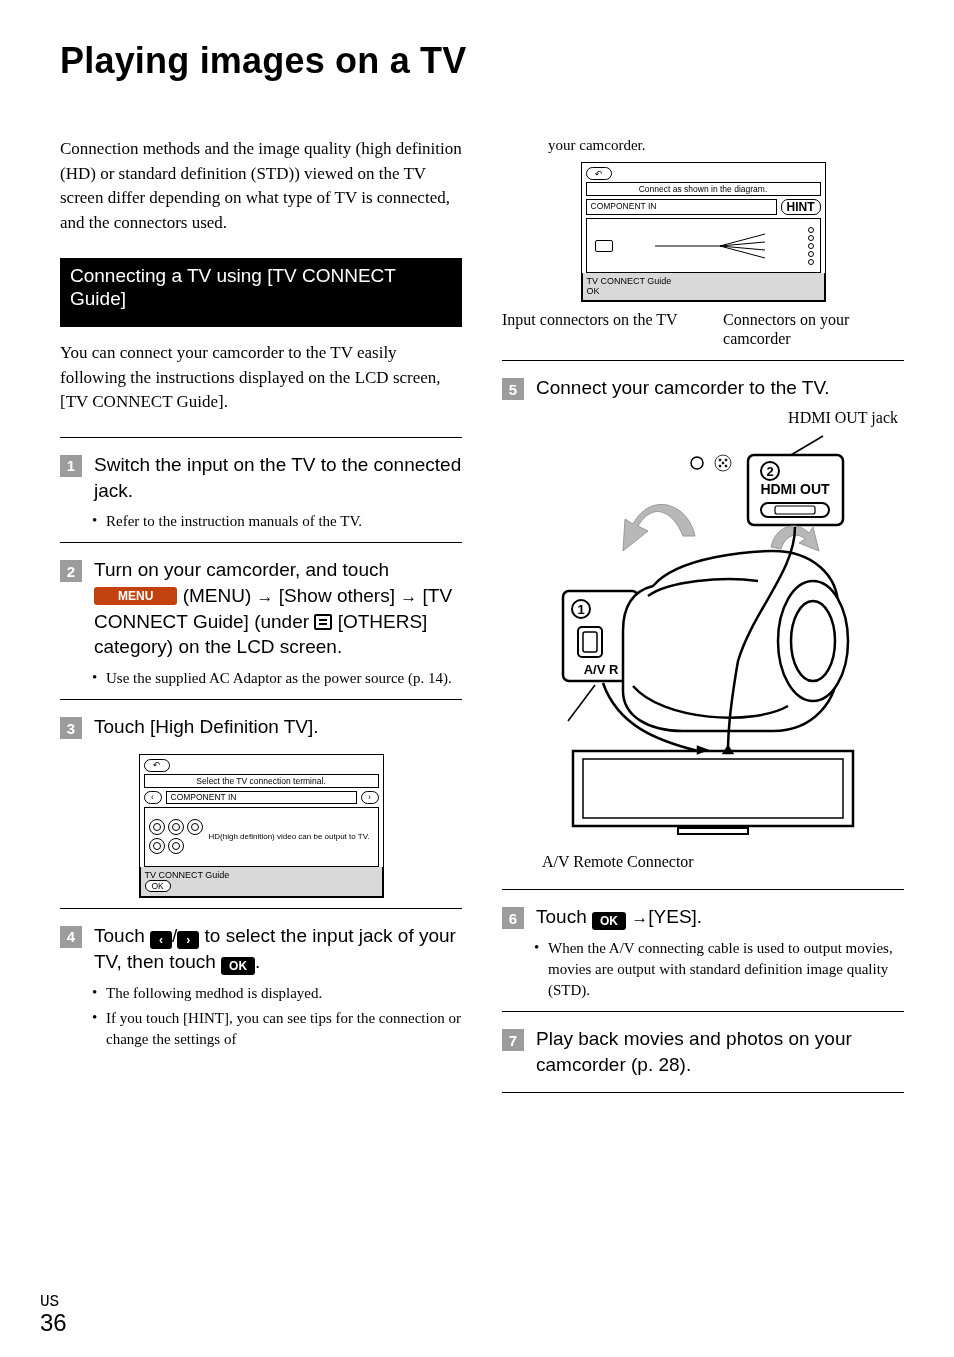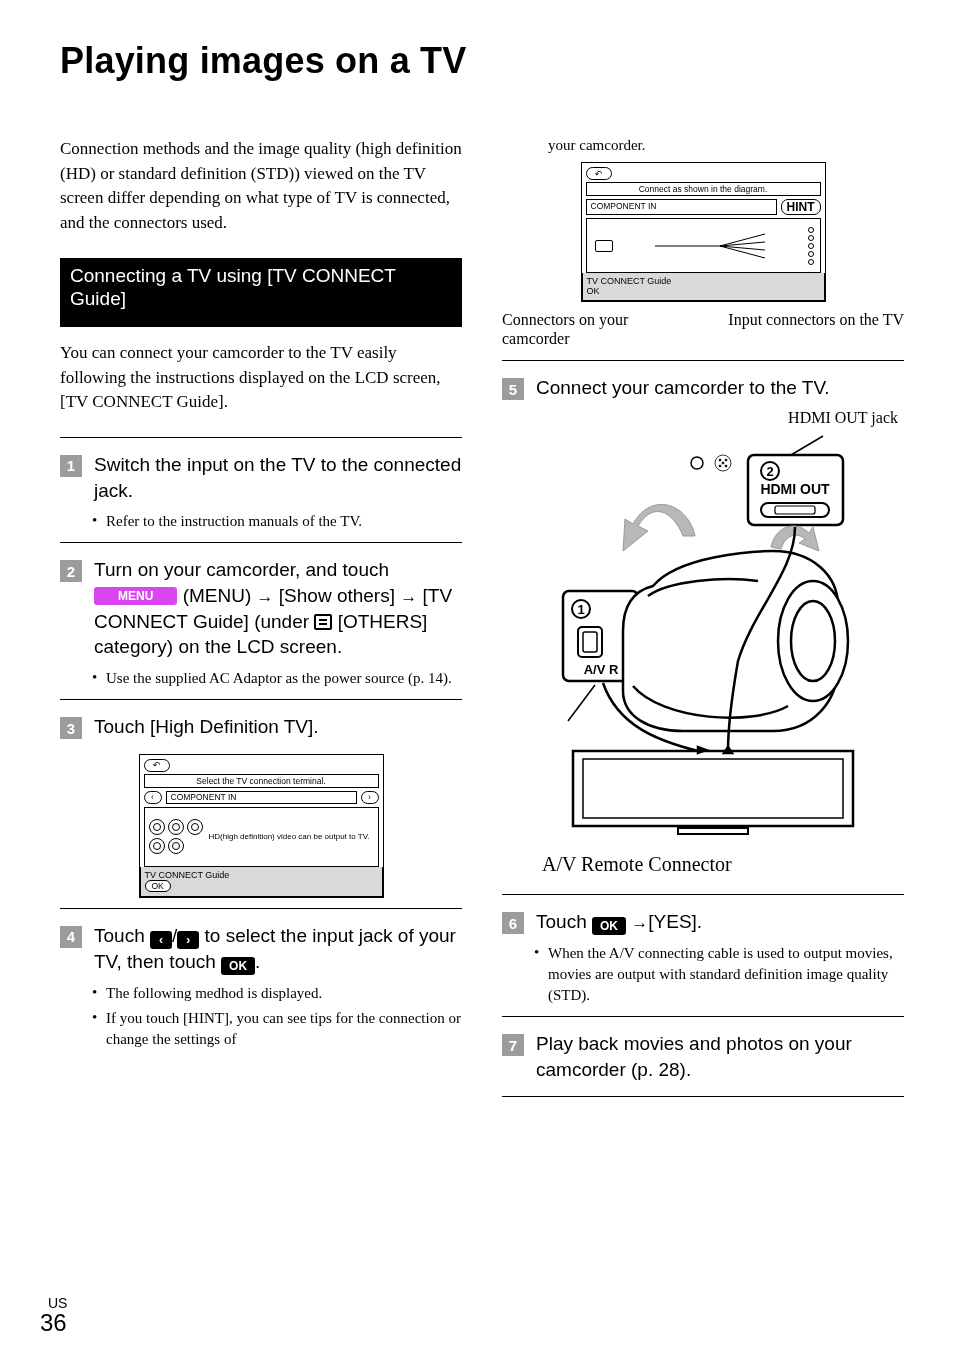--- a/index.html
+++ b/index.html
@@ -89,21 +89,21 @@
   }
   .bullets li::before {
     content: "•";
     position: absolute;
     left: -2px;
     top: -1px;
     font-size: 15px;
   }
   .badge {
     display: inline-block;
-    background: #d946ef;
+    background: #c2410c;
     color: #fff;
     font-family: Arial, Helvetica, sans-serif;
     font-weight: bold;
     font-size: 12px;
     padding: 1px 24px;
     border-radius: 3px;
     vertical-align: 2px;
   }
   .iconkey {
     display: inline-flex;
@@ -213,27 +213,27 @@
   .diagram-wrap {
     width: 360px; margin: 0 auto 12px auto;
   }
   .hdmi-label {
     text-align: right; font-size: 16px; margin: 8px 6px 4px 0;
   }
   .diagram {
     border: 0; width: 360px; height: 405px; font-family: Arial, Helvetica, sans-serif;
   }
   .avr-label {
-    text-align: left; font-size: 20px; margin: 0 0 0 40px; line-height:1.2;
+    text-align: left; font-size: 16px; margin: 0 0 0 40px; line-height:1.2;
   }
   .pagefoot {
     position: absolute; left: 40px; bottom: 20px;
     font-family: Arial, Helvetica, sans-serif;
   }
-  .pagefoot .us { font-size: 14px; display:block; margin-bottom:-2px; margin-left:8px;}
+  .pagefoot .us { font-size: 16px; display:block; margin-bottom:-2px; margin-left:0;font-family:Liberation Mono, monospace;}
   .pagefoot .num { font-size: 24px; }
 </style>
 </head>
 <body>
 
 <h1>Playing images on a TV</h1>
 
 <div class="columns">
 
   <div class="col">
@@ -346,22 +346,22 @@
             </span>
         </div>
       </div>
       <div style="border:1px solid #000; border-top:none; background:#d9d9d9; margin:0 -4px -4px -4px; padding:3px 4px 4px 4px;">
         <span>TV CONNECT Guide</span><br>
         <span class="oklbl">OK</span>
       </div>
     </div>
 
     <div class="twolabel">
+      <span style="max-width:45%; text-align:right;">Input connectors on the TV</span>
       <span style="max-width:45%;">Connectors on your camcorder</span>
-      <span style="max-width:45%; text-align:right;">Input connectors on the TV</span>
     </div>
 
     <hr class="rule">
 
     <div class="step">
       <span class="stepnum">5</span>
       <span class="steptext">Connect your camcorder to the TV.</span>
     </div>
     <div class="hdmi-label">HDMI OUT jack</div>
 

